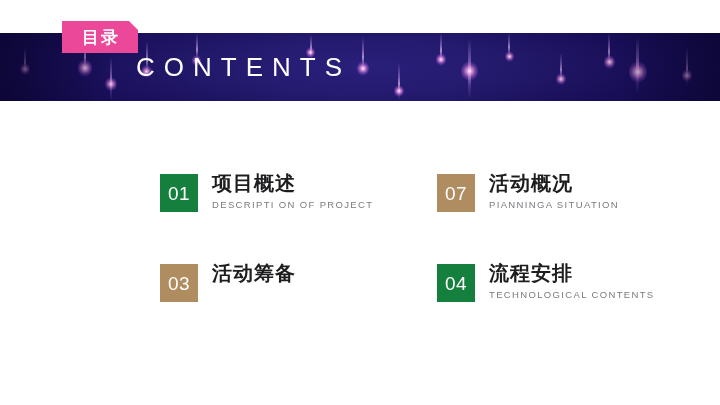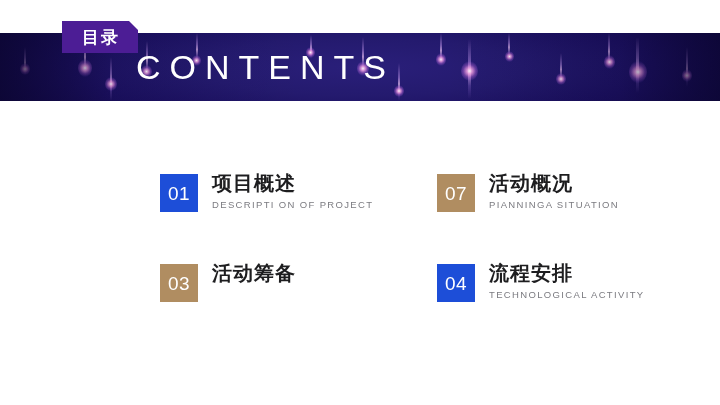--- a/index.html
+++ b/index.html
@@ -75,37 +75,37 @@
     filter: blur(0.4px);
   }
 
   
   .contents-title {
     position: absolute;
     left: 136px;
     top: 47px;
     z-index: 4;
     color: #ffffff;
-    font-size: 34px;
+    font-size: 26px;
     line-height: 40px;
     font-weight: 400;
     letter-spacing: 9px;
     white-space: nowrap;
     font-family: "Liberation Sans", "DejaVu Sans", sans-serif;
   }
 
   
   .tab {
     position: absolute;
     left: 62px;
     top: 21px;
     width: 76px;
     height: 32px;
     z-index: 6;
-    background: #4c1d95;
+    background: #ec4899;
     clip-path: polygon(0 0, calc(100% - 9px) 0, 100% 9px, 100% 100%, 0 100%);
     display: flex;
     align-items: center;
     justify-content: center;
   }
   .tab-label {
     color: #ffffff;
     font-size: 17px;
     font-weight: 700;
     letter-spacing: 2px;
@@ -140,21 +140,21 @@
     display: flex;
     align-items: center;
     justify-content: center;
     color: #ffffff;
     font-size: 19px;
     font-weight: 400;
     letter-spacing: 0.5px;
     line-height: 1;
     margin-top: 2px;
   }
-  .badge.navy { background: #1d4ed8; }
+  .badge.navy { background: #15803d; }
   .badge.gold { background: #b08d61; }
 
   .texts {
     margin-left: 14px;
     display: flex;
     flex-direction: column;
     justify-content: flex-start;
   }
   .item-title {
     color: #1d1d1f;
@@ -241,18 +241,18 @@
       <div class="badge gold">03</div>
       <div class="texts">
         <div class="item-title">活动筹备</div>
       </div>
     </div>
 
     <div class="item r1 c1">
       <div class="badge navy">04</div>
       <div class="texts">
         <div class="item-title">流程安排</div>
-        <div class="item-sub">TECHNOLOGICAL ACTIVITY</div>
+        <div class="item-sub">TECHNOLOGICAL CONTENTS</div>
       </div>
     </div>
 
   </div>
 </div>
 
 </body></html>

